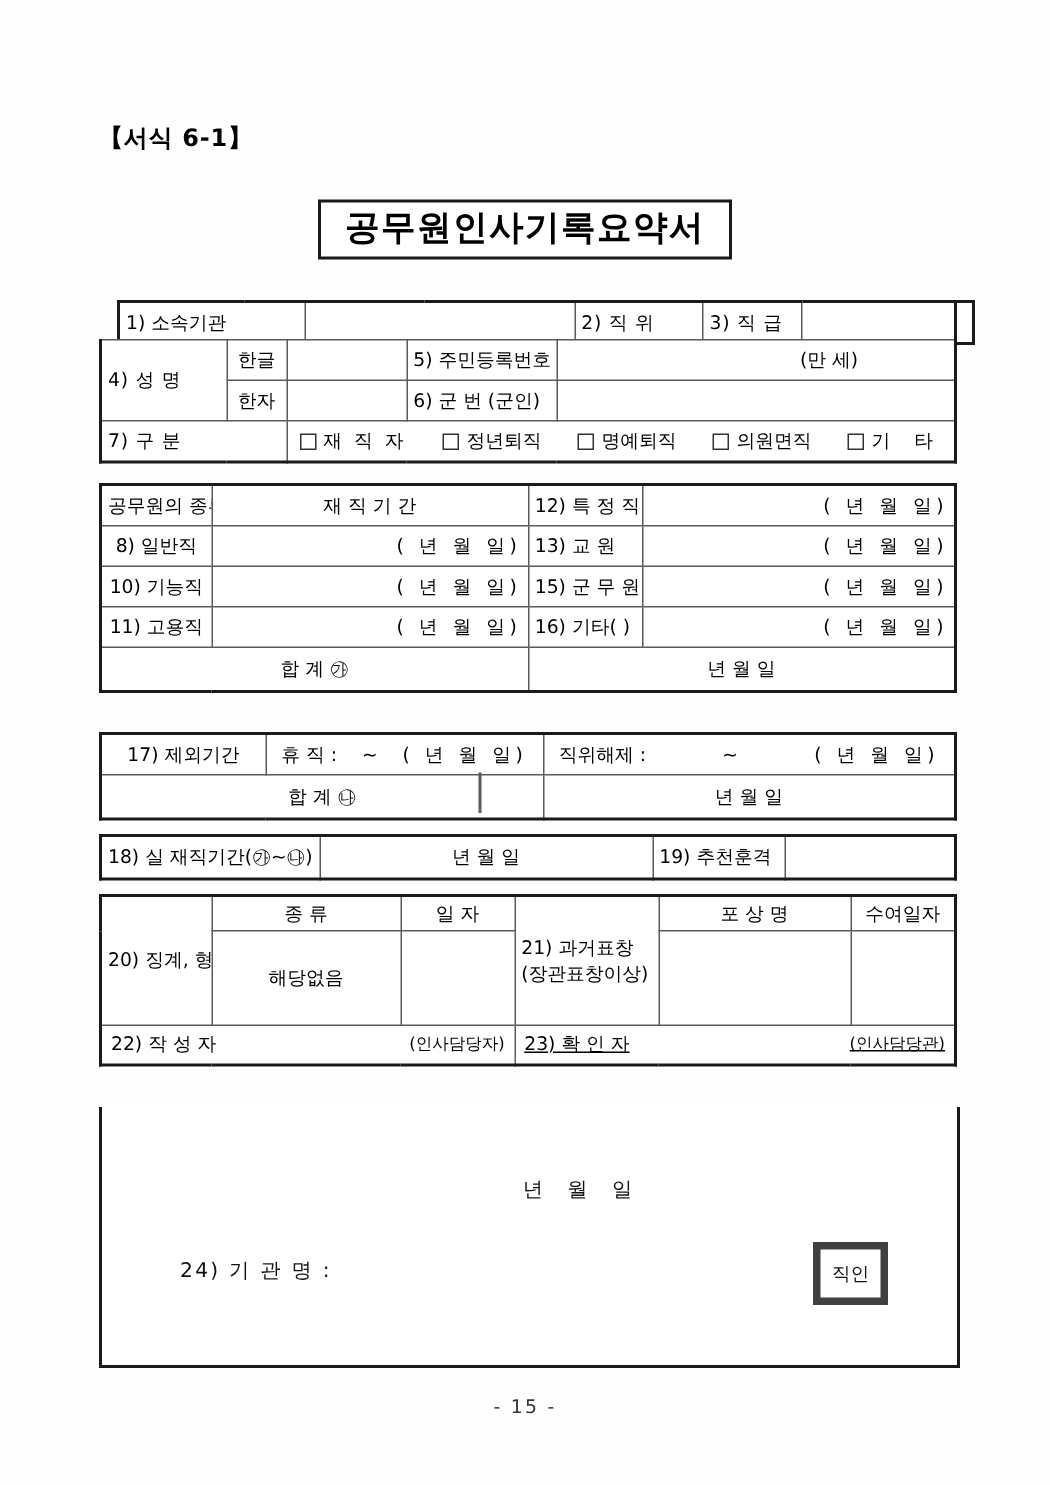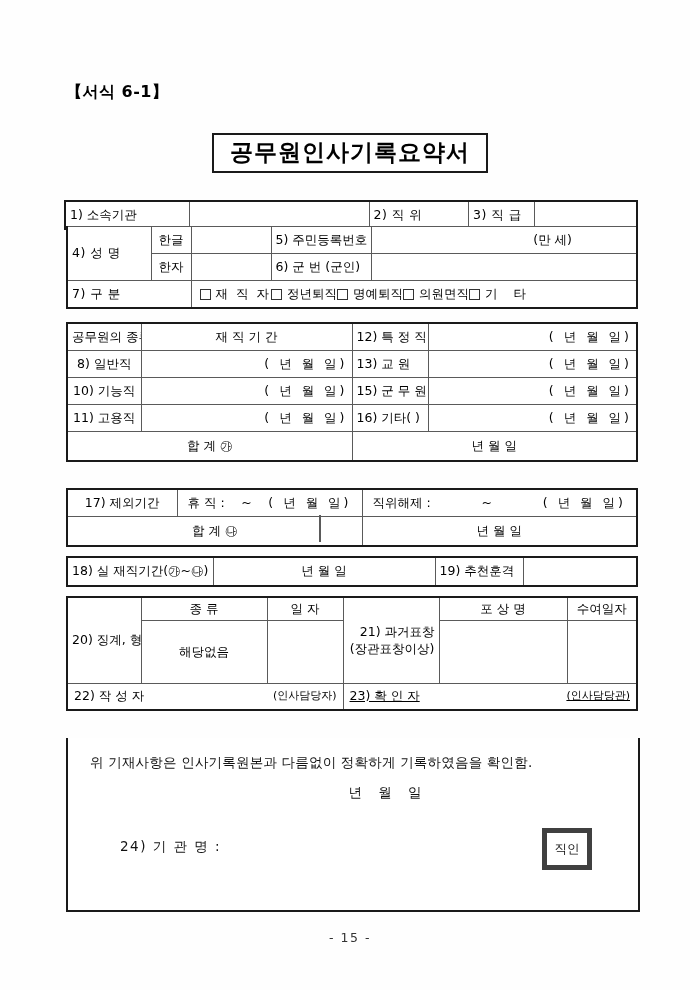--- a/index.html
+++ b/index.html
@@ -79,24 +79,24 @@
 
   
   .spread { letter-spacing: 0.5px; }
   .sp-between {
     display: flex;
     justify-content: space-between;
     padding: 0 6px;
   }
 
   .small { font-size: 11px; }
-  .tiny { font-size: 10px; text-align: right; }
-
-  
-  .chk-row { display: flex; align-items: center; justify-content: flex-start; padding: 0 8px; }
+  .tiny { font-size: 10px; }
+
+  
+  .chk-row { display: flex; align-items: center; justify-content: space-between; padding: 0 8px; }
   .chk-item { display: flex; align-items: center; gap: 5px; font-size: 12.5px; }
   .chk-box {
     display: inline-block;
     width: 9px; height: 9px;
     border: 1px solid #333;
     background: #fff;
   }
   .chk-label { letter-spacing: 2px; }
   .chk-label.nospace { letter-spacing: 0px; }
   .chk-label.wide { letter-spacing: 6px; }
@@ -167,21 +167,21 @@
 <body>
 
 <div class="page">
 
   <div class="form-id">【서식 6-1】</div>
 
   <div class="title-wrap">
     <span class="title-box">공무원인사기록요약서</span>
   </div>
 
-  <table class="block outer" style="left:64px; top:200px; width:570px;">
+  <table class="block outer" style="left:78px; top:200px; width:570px;">
     <colgroup>
       <col style="width:84px">
         <col style="width:40px">
         <col style="width:80px">
       <col style="width:100px">
         <col style="width:110px">
       <col style="width:66px">
         <col style="width:90px">
     </colgroup>
     <tbody>
@@ -407,21 +407,20 @@
             <span>23)       확     인     자</span>
             <span class="small">(인사담당관)</span>
           </div>
         </td>
       </tr>
     </tbody>
   </table>
 
 
   <div class="confirm-box">
-    <div class="confirm-text">위 기재사항은 인사기록원본과 다름없이 정확하게 기록하였음을 확인함.</div>
     <div class="confirm-date">년    월    일</div>
     <div class="org-line">
       <span>24) 기 관 명  :</span>
       <span></span>
     </div>
     <div class="seal-box">직인</div>
   </div>
 
   <div class="page-num">- 15 -</div>
 

